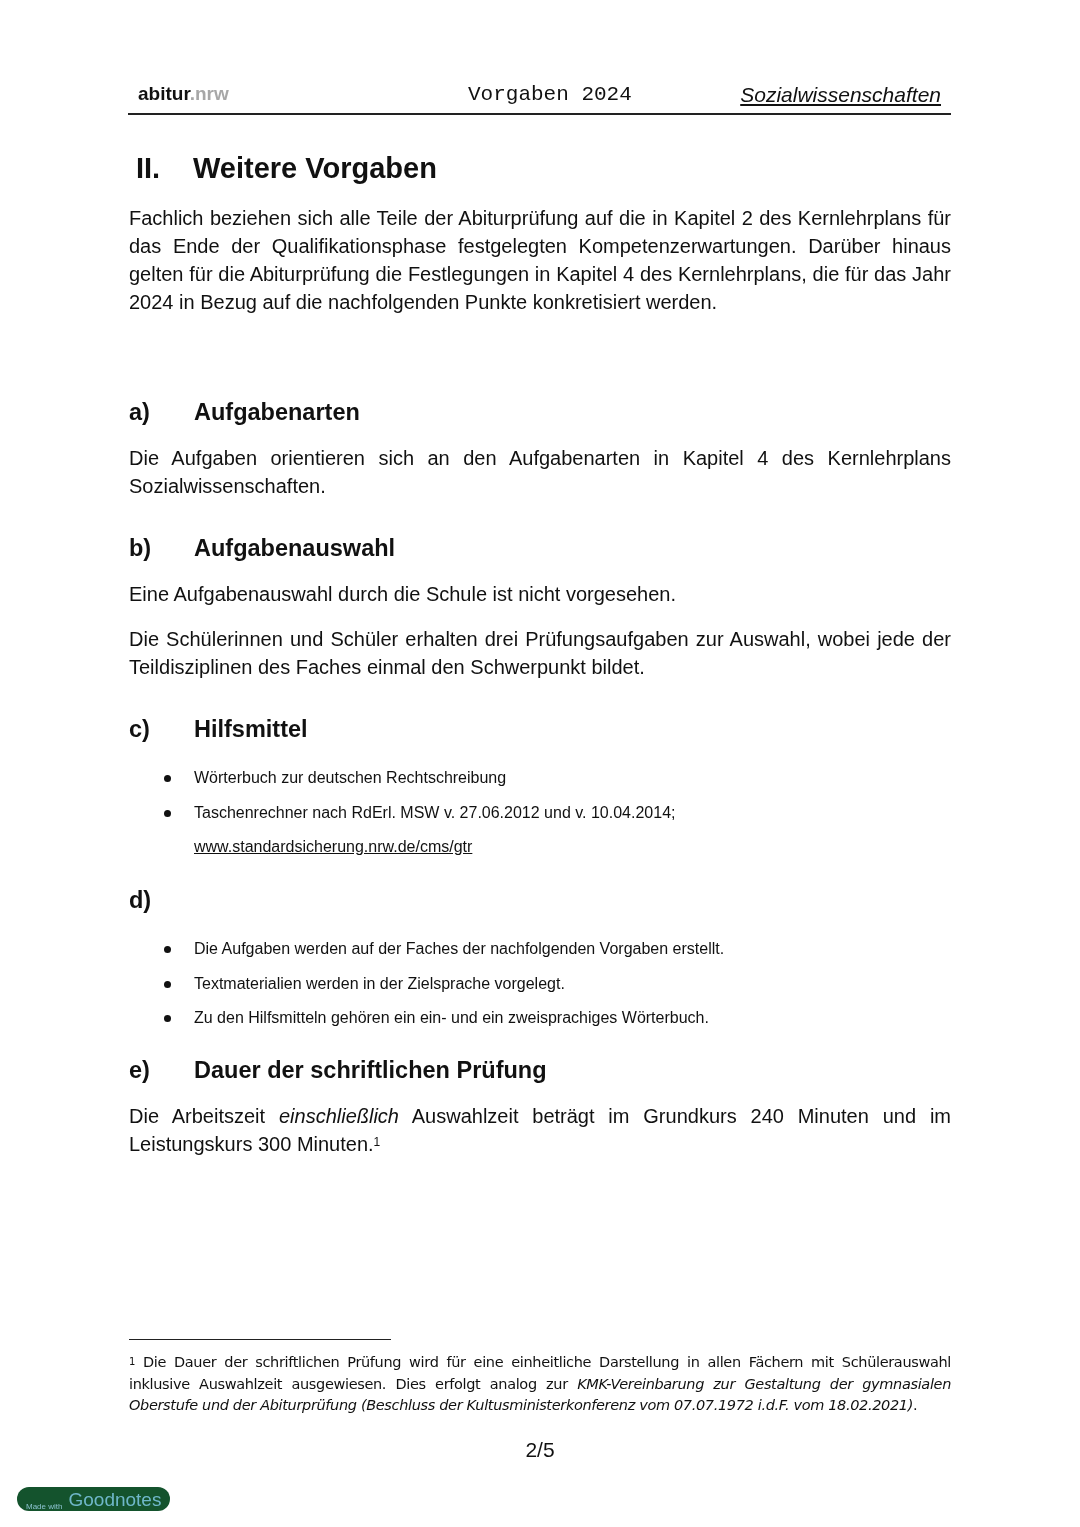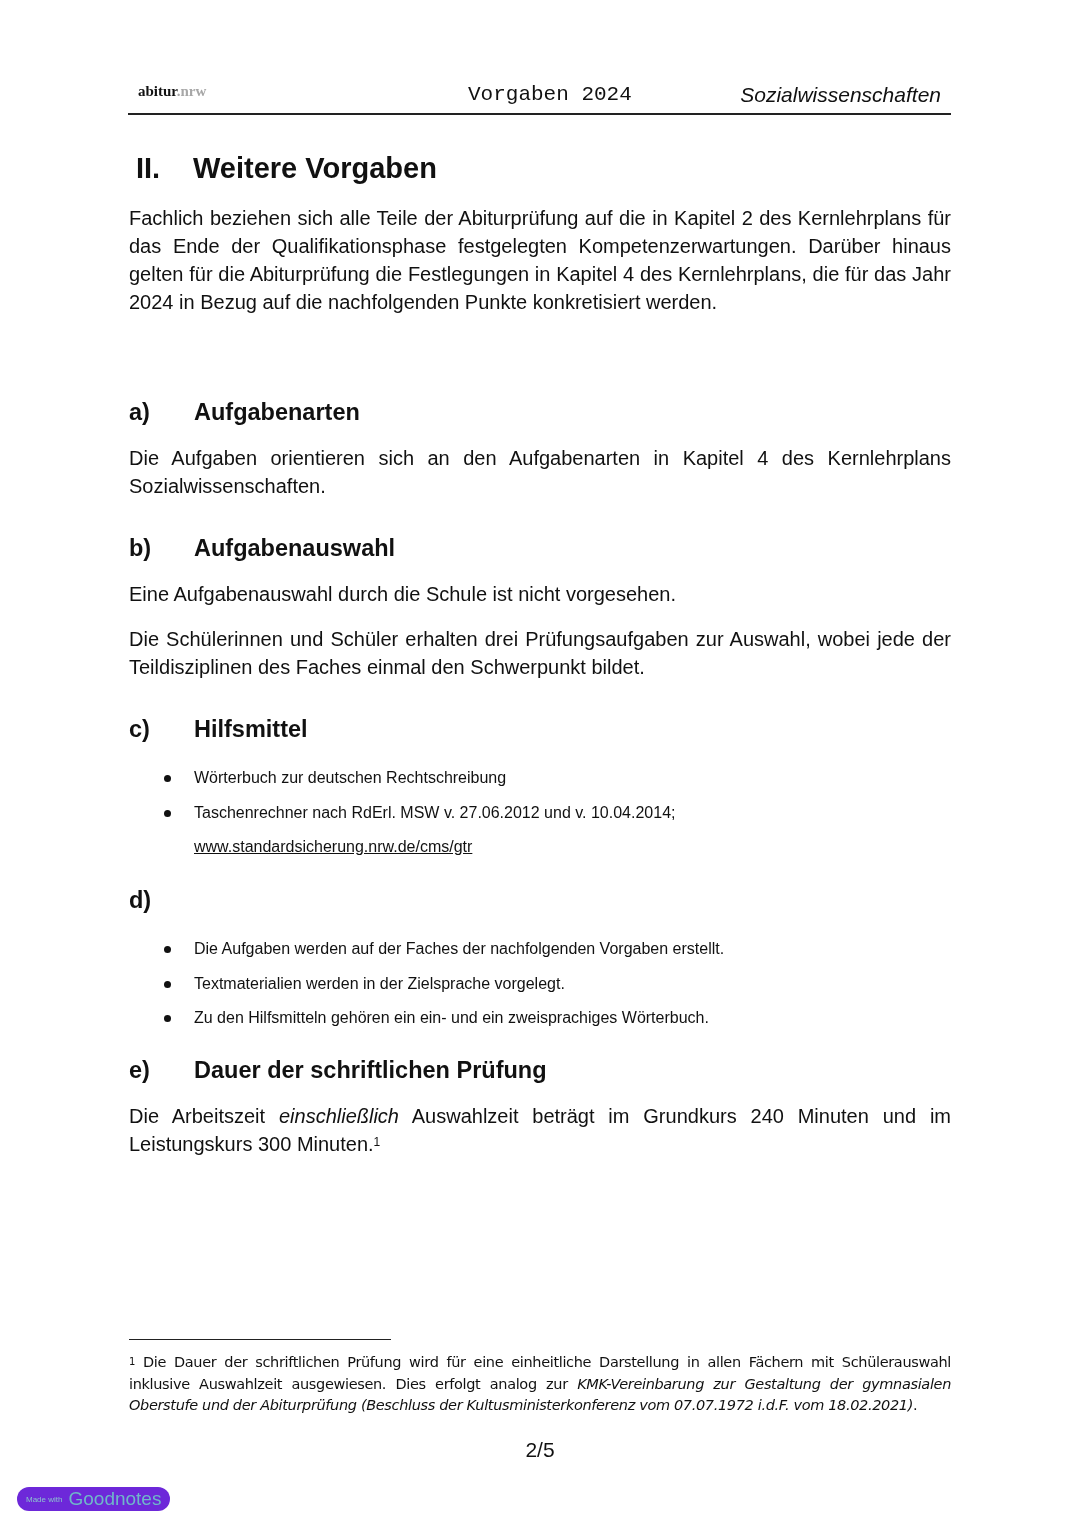--- a/index.html
+++ b/index.html
@@ -4,24 +4,24 @@
   <style>
     html, body { margin: 0; padding: 0; background: #ffffff; }
     body {
       width: 1080px; height: 1527px; position: relative; overflow: hidden;
       font-family: "Liberation Sans", sans-serif; color: #111111;
     }
     .header {
       position: absolute; left: 128px; top: 83px; width: 823px; height: 30px;
       border-bottom: 2px solid #222222;
     }
-    .header .brand { position: absolute; left: 10px; top: 0; font-size: 15px; font-weight: bold; font-family: Liberation Serif, serif; }
+    .header .brand { position: absolute; left: 10px; top: 0; font-size: 19px; font-weight: bold; }
     .header .brand .suffix { color: #a7a7a7; font-weight: bold; }
     .header .center { position: absolute; left: 340px; top: 0; font-size: 21px; font-family: Liberation Mono, monospace; }
-    .header .right { position: absolute; right: 10px; top: 0; font-size: 21px; font-style: italic; }
+    .header .right { position: absolute; right: 10px; top: 0; font-size: 21px; font-style: italic; text-decoration: underline; }
 
     .h1 {
       position: absolute; left: 136px; top: 152px; font-size: 29px; font-weight: bold;
       display: flex;
     }
     .h1 .num { width: 57px; }
 
     .para {
       position: absolute; left: 129px; width: 822px; font-size: 20px; line-height: 28px;
       text-align: justify; margin: 0;
@@ -49,21 +49,21 @@
       position: absolute; left: 129px; top: 1352px; width: 822px; font-size: 15.5px; line-height: 21.5px;
       text-align: justify; margin: 0; font-family: "DejaVu Sans", sans-serif; letter-spacing: -0.35px;
       font-size: 14.5px;
     }
     .footnote sup { font-size: 10px; top: -1px; }
 
     .page-num { position: absolute; left: 0; width: 1080px; top: 1438px; text-align: center; font-size: 21px; }
 
     .goodnotes {
       position: absolute; left: 17px; top: 1487px; height: 24px; padding: 0 9px;
-      border-radius: 12px; background: #6d28d9; display: flex; align-items: center; gap: 6px;
+      border-radius: 12px; background: #14532d; display: flex; align-items: flex-end; gap: 6px;
     }
     .goodnotes .small { font-size: 8px; color: #8cc2cf; }
     .goodnotes .big { font-size: 19px; color: #6fb7c9; }
   </style>
 </head>
 <body>
 
 <div class="header">
   <div class="brand"><span>abitur</span><span class="suffix">.nrw</span></div>
   <div class="center">Vorgaben 2024</div>

